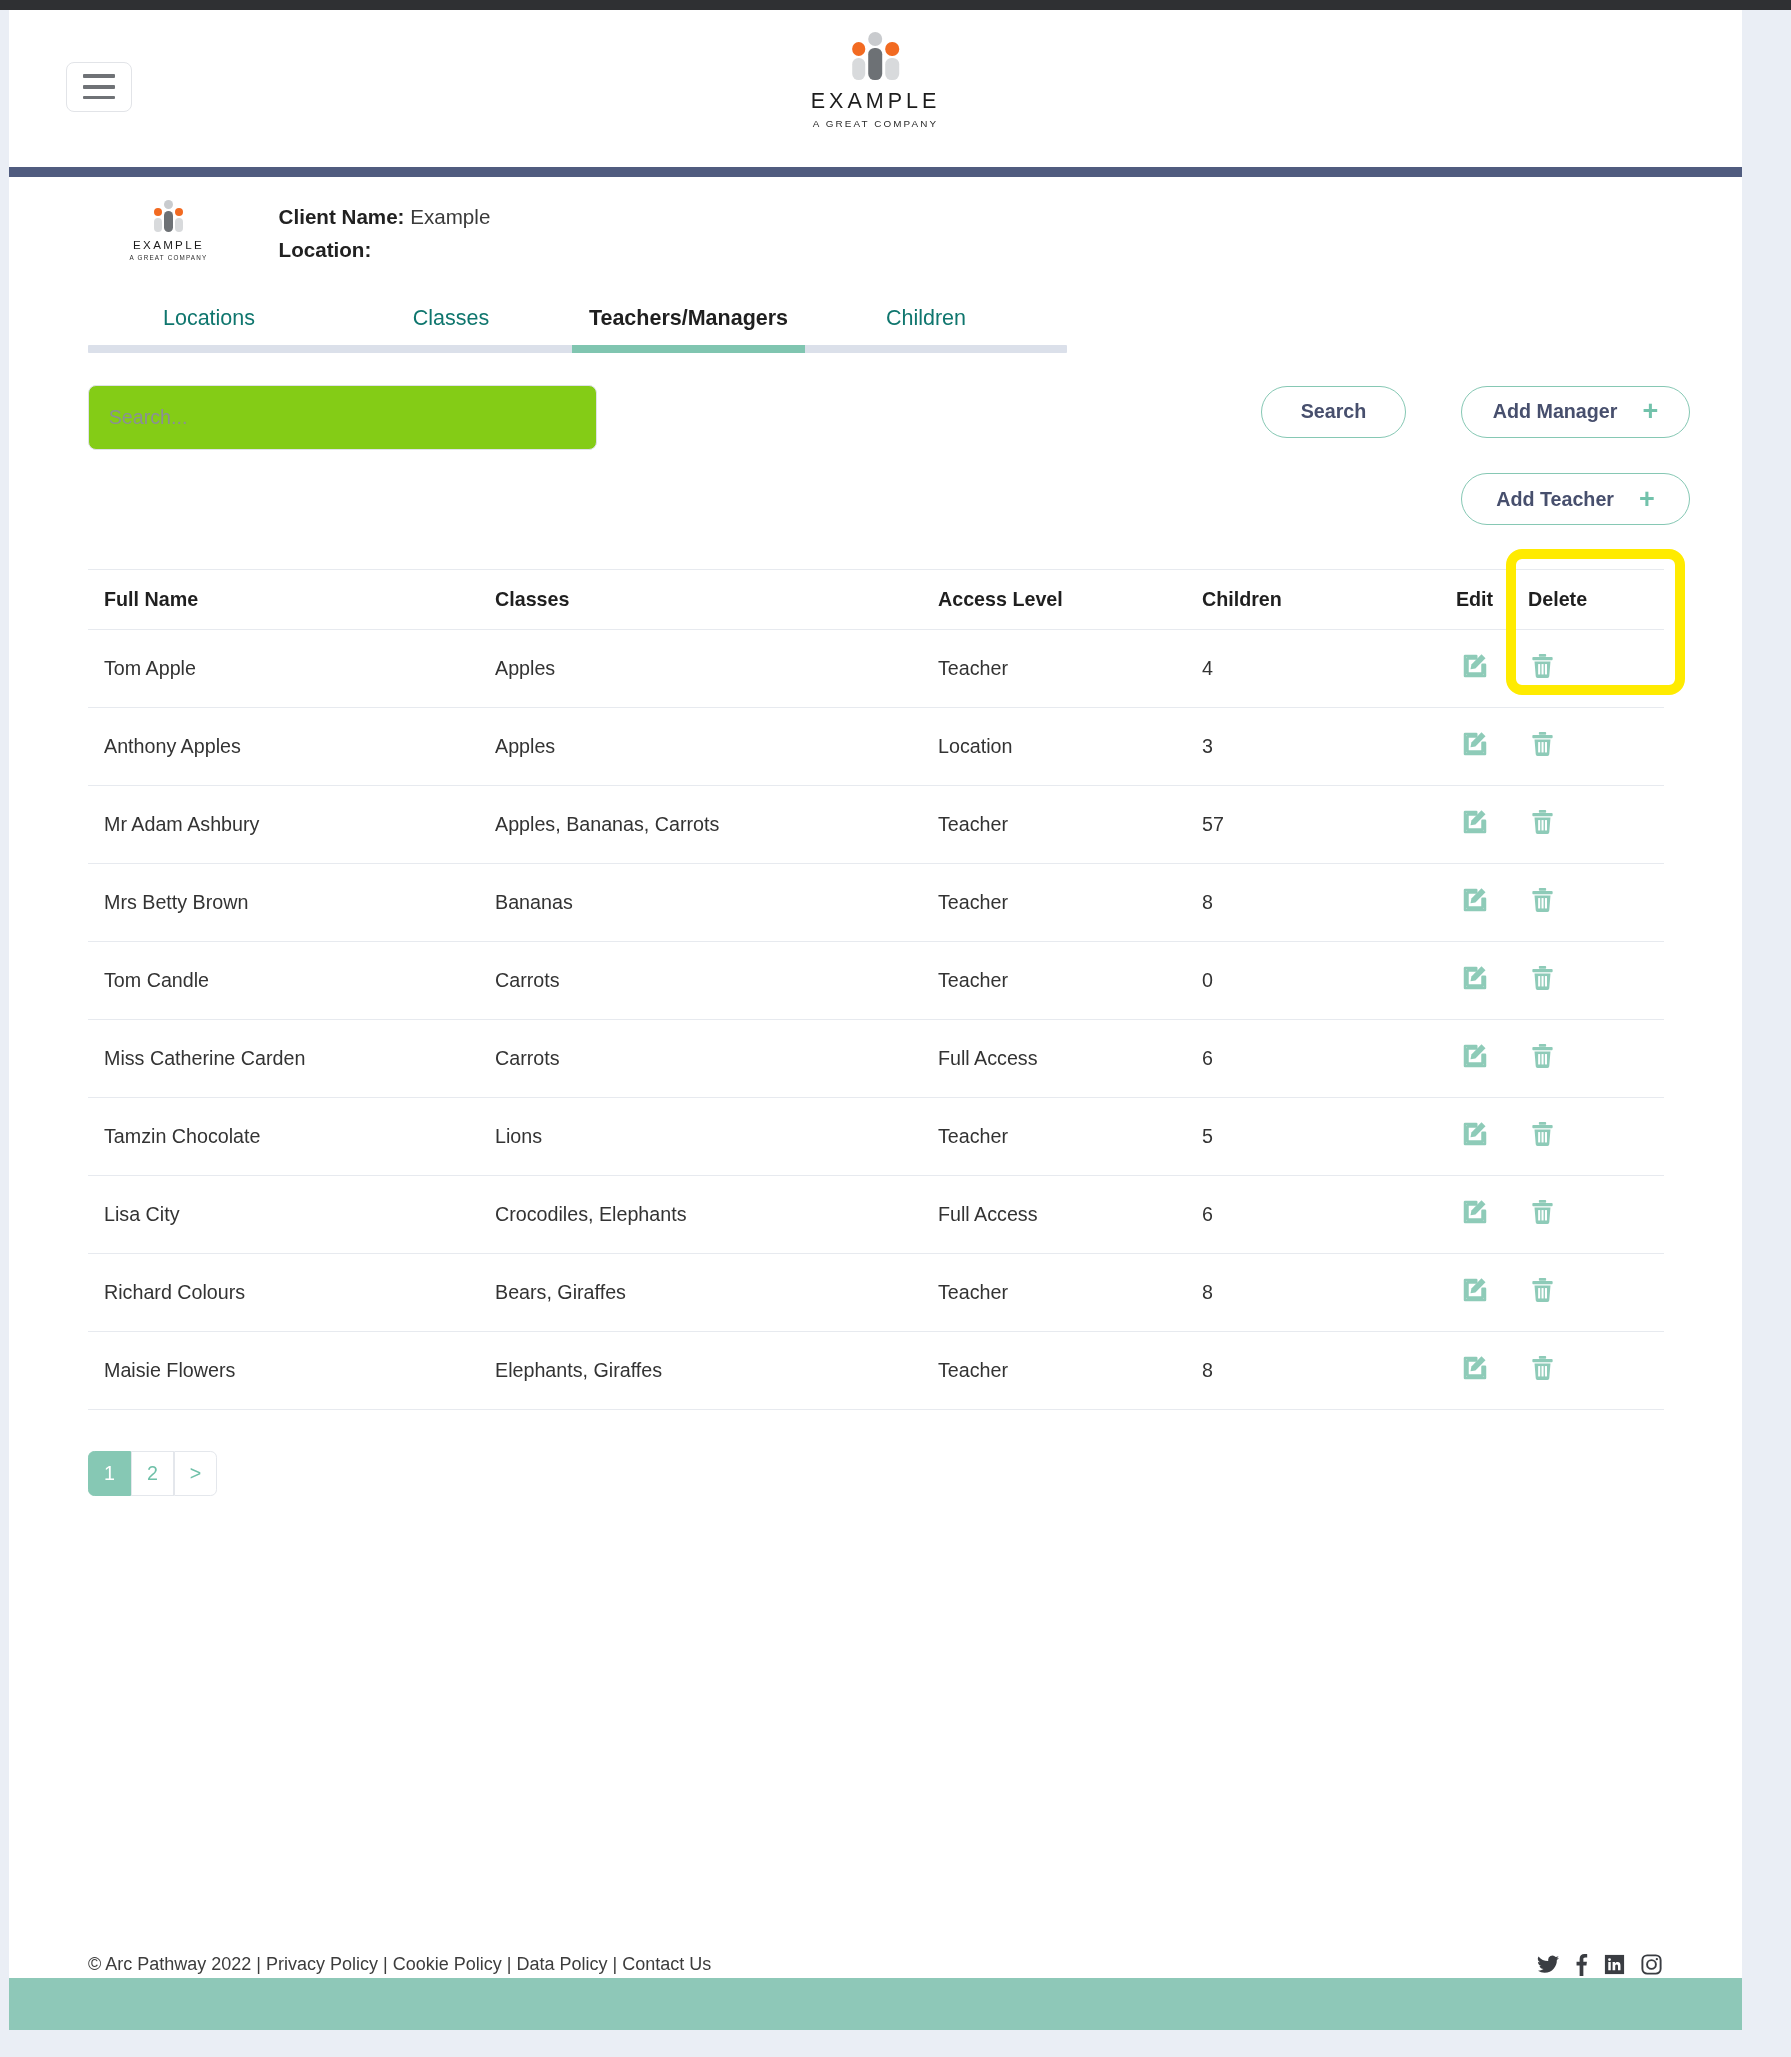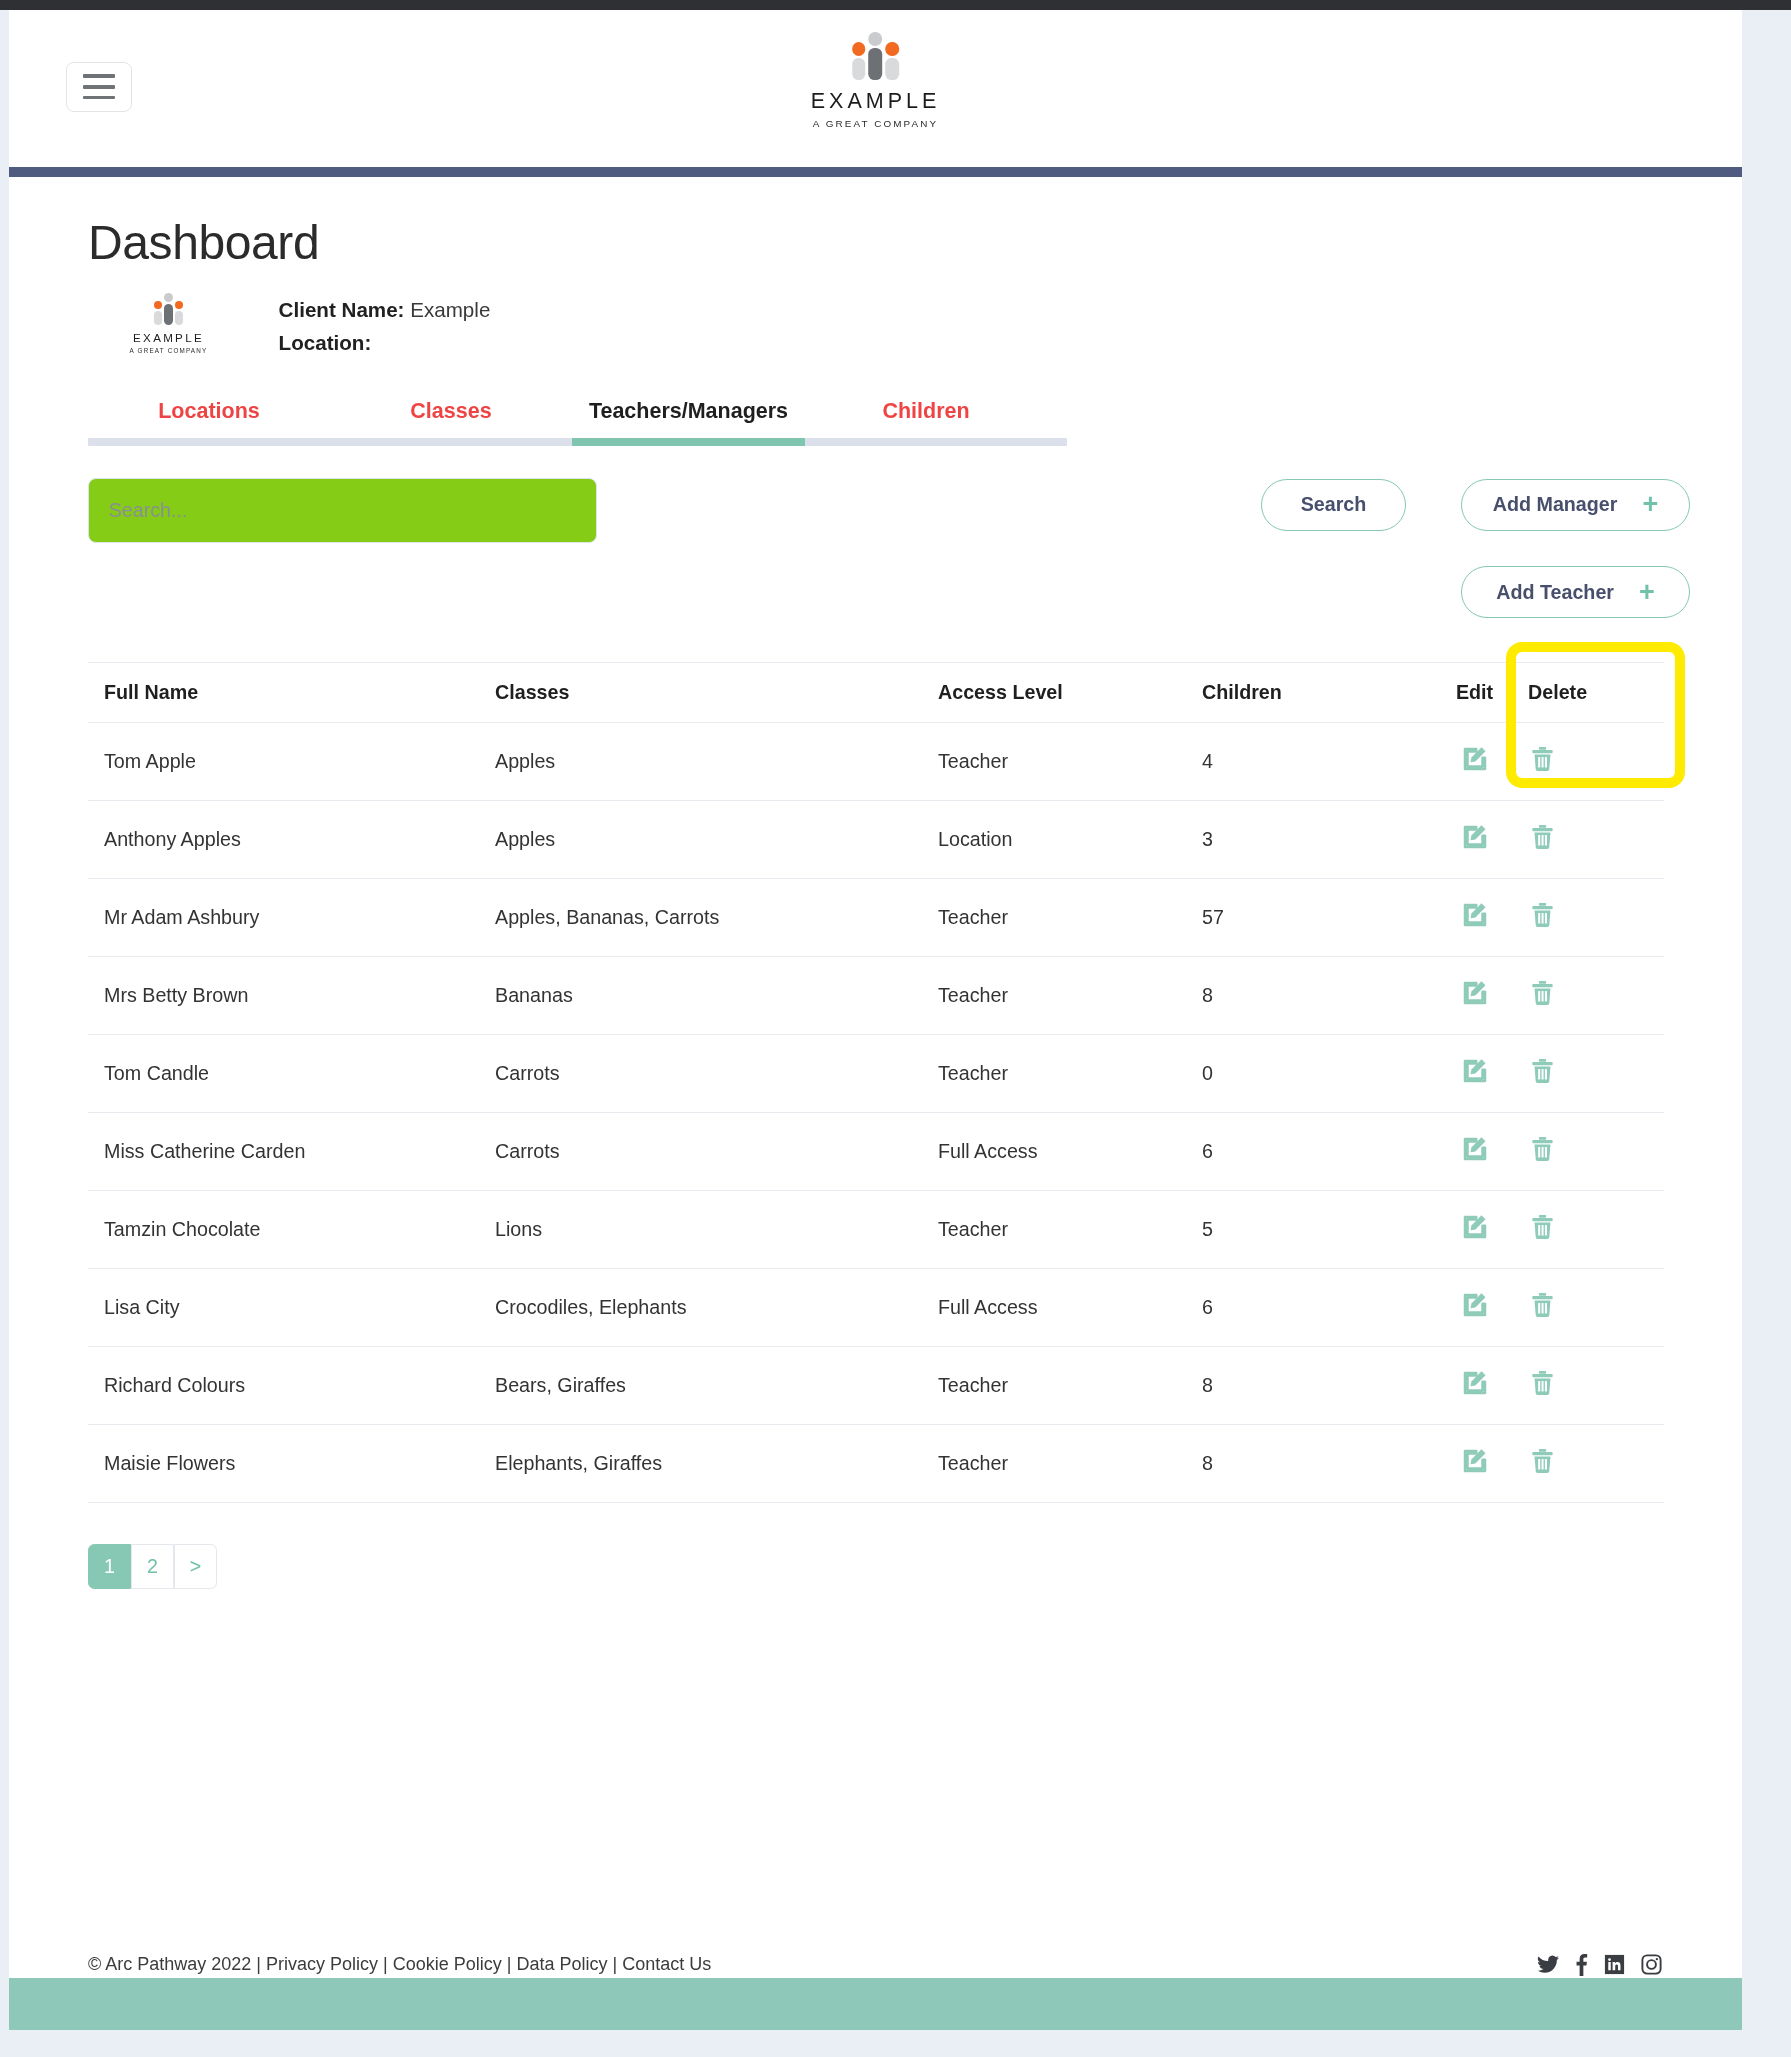--- a/index.html
+++ b/index.html
@@ -61,22 +61,22 @@
   .client-logo .fig-mid .body { width: 9px; height: 20.6px; border-radius:4.5px; }
   .client-logo .brand-name { font-size: 11.6px; letter-spacing: 2.3px; margin-top:6.3px; }
   .client-logo .brand-sub { font-size: 6.3px; letter-spacing: 1.2px; margin-top:2.7px; }
   .client-meta { margin-left: 29.6px; padding-top: 3.6px; font-size: 20.6px; color:#3a3a3a; line-height: 1.62; }
   .client-meta b { font-weight: 700; color:#212121; }
 
   
   .tabs { margin-top: 39px; width: 979px; position: relative; }
   .tabs-row { display:flex; align-items:flex-end; }
   .tab {
-    font-size: 21.5px; color:#ef4444; cursor:pointer;
-    padding: 0 0 14.3px 0; text-align:center;font-weight:bold;
+    font-size: 21.5px; color:#0f766e; cursor:pointer;
+    padding: 0 0 14.3px 0; text-align:center;
   }
   .tab-locations { width: 242px; }
   .tab-classes   { width: 242px; }
   .tab-teachers  { width: 233px; font-weight: 700; color:#1f1f1f; }
   .tab-children  { width: 242px; }
   .tab-underline { position:relative; height: 8px; background:#dbe0ea; border-radius:0.9px; }
   .tab-underline .active-seg {
     position:absolute; left: 484px; top:0; width: 233px; height: 8px;
     background:#80c5b0;
   }
@@ -191,21 +191,20 @@
           </div>
       </div>
       <div class="brand-name">EXAMPLE</div>
       <div class="brand-sub">A GREAT COMPANY</div>
     </div>
   </div>
   <div class="navy-rule"></div>
 
   <div class="content">
 
-    <h1 class="page-title">Dashboard</h1>
 
     <div class="client-row">
       <div class="client-logo">
         <div class="logo-mark">
           <div class="fig fig-side">
               <div class="head"></div>
               <div class="body"></div>
             </div>
           <div class="fig fig-mid">
               <div class="head"></div>

